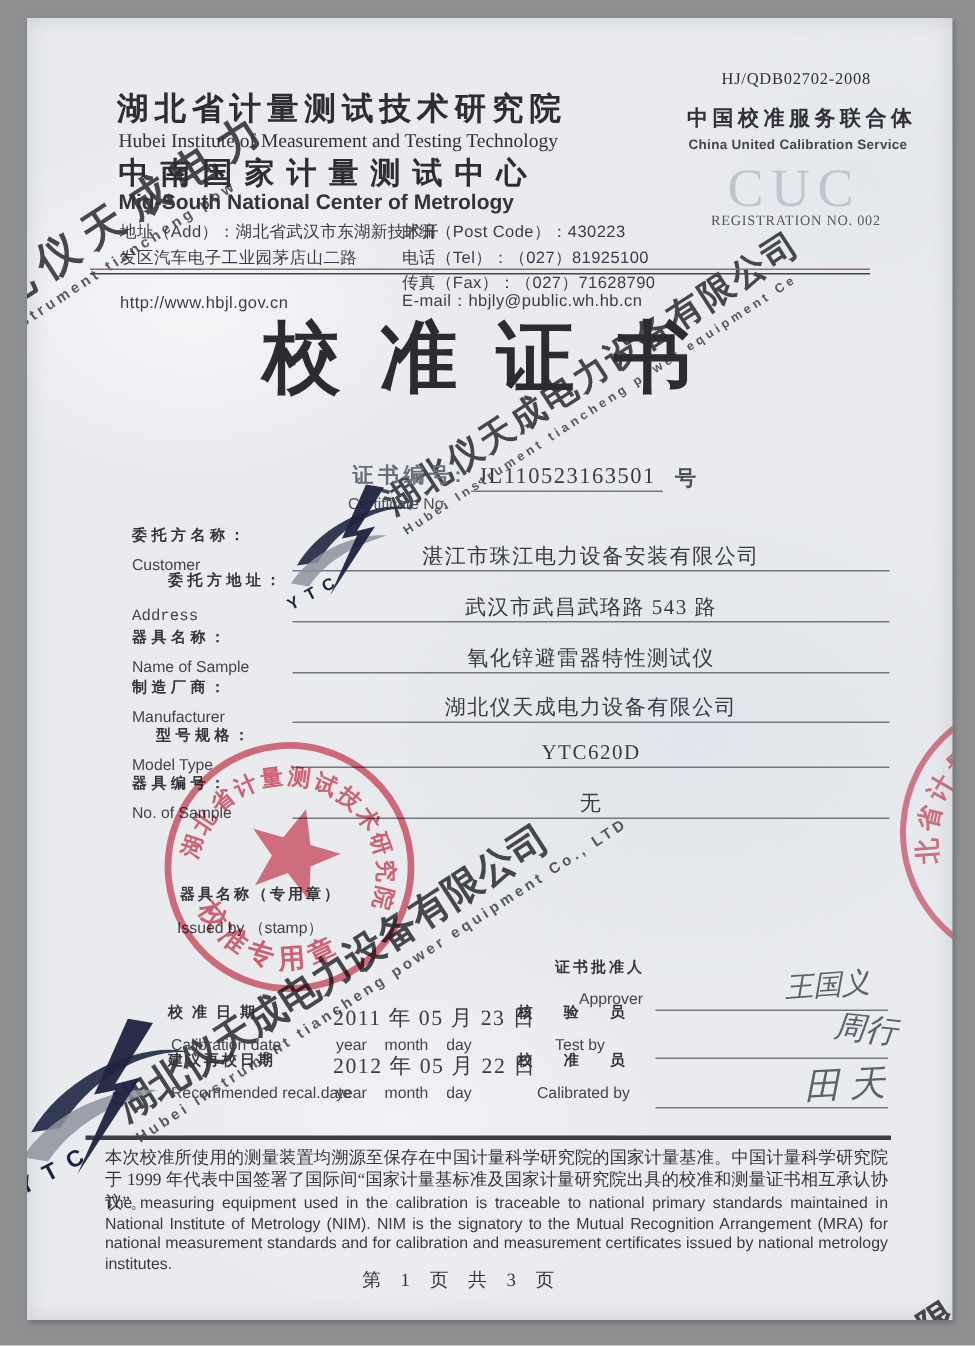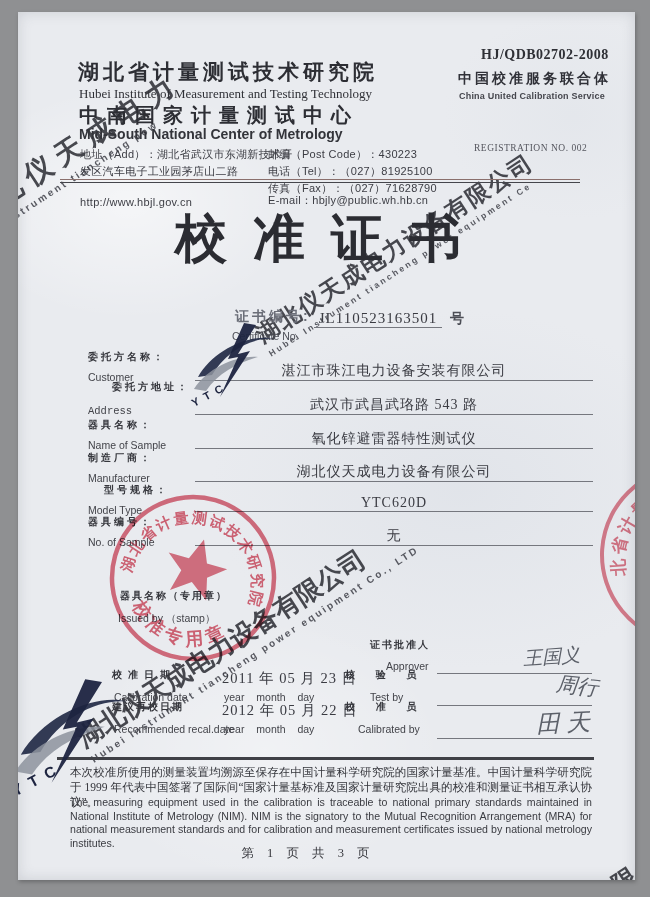--- a/index.html
+++ b/index.html
@@ -24,21 +24,21 @@
   .cn-label{font-weight:600;color:#35363c;font-size:10px;letter-spacing:3px;white-space:nowrap;}
   .en-label{color:#43444a;font-size:10.5px;white-space:nowrap;}
   .value{font-family:"Liberation Serif", serif;font-size:14px;color:#3a3b42;letter-spacing:1px;white-space:nowrap;text-align:center;}
   .vline{border-bottom:1px solid #75777e;}
   
   .org-cn{font-size:21px;font-weight:700;letter-spacing:4px;color:#2d2e34;white-space:nowrap;}
   .org-en{font-family:"Liberation Serif", serif;font-size:13px;color:#2f3036;white-space:nowrap;}
   .center-cn{font-size:20px;font-weight:700;letter-spacing:8px;color:#2d2e34;white-space:nowrap;}
   .center-en{font-size:14px;font-weight:600;color:#33343a;white-space:nowrap;}
   .addr{font-size:11px;color:#3c3d44;white-space:nowrap;letter-spacing:.3px;}
-  .doc-code{font-family:"Liberation Serif", serif;font-weight:700;font-size:14px;color:#2f3036;letter-spacing:.5px;}
+  .doc-code{font-family:"Liberation Serif", serif;font-weight:400;font-size:11px;color:#2f3036;letter-spacing:.5px;}
   .cuc-cn{font-size:14px;font-weight:700;letter-spacing:3px;color:#303138;}
   .cuc-en{font-size:9px;font-weight:700;color:#45464d;letter-spacing:.2px;}
   .cuc-big{font-family:"Liberation Serif", serif;font-size:36px;color:#bfc4cd;letter-spacing:5px;}
   .reg{font-family:"Liberation Serif", serif;font-size:9.5px;color:#55565e;letter-spacing:.5px;}
   .hrule{left:42px;top:167px;width:520px;height:0;border-top:1px solid #8a6f6c;box-shadow:0 3px 0 #45464c;}
   
   .title-cn{left:0;top:192px;width:600px;text-align:center;font-size:52px;font-weight:800;letter-spacing:26px;color:#2b2c32;text-indent:26px;}
   .title-en{left:0;top:256px;width:600px;text-align:center;font-size:17px;font-weight:700;color:#2e2f35;letter-spacing:.5px;}
   
   .frule{left:39px;top:745px;width:537px;height:2.5px;background:#3f4046;}
@@ -85,20 +85,21 @@
   <div class="abs addr" style="left:62px;top:152px;">发区汽车电子工业园茅店山二路</div>
   <div class="abs addr" style="left:250px;top:135px;">邮编（Post Code）：430223</div>
   <div class="abs addr" style="left:250px;top:152px;">电话（Tel）：（027）81925100</div>
   <div class="abs addr" style="left:250px;top:169px;">传真（Fax）：（027）71628790</div>
   <div class="abs addr" style="left:62px;top:184px;">http://www.hbjl.gov.cn</div>
   <div class="abs addr" style="left:250px;top:181px;">E-mail：hbjly@public.wh.hb.cn</div>
 
   <div class="abs doc-code" style="left:463px;top:35px;">HJ/QDB02702-2008</div>
   <div class="abs cuc-cn" style="left:440px;top:58px;">中国校准服务联合体</div>
   <div class="abs cuc-en" style="left:441px;top:79px;">China United Calibration Service</div>
+  <div class="abs cuc-big" style="left:467px;top:92px;">CUC</div>
   <div class="abs reg" style="left:456px;top:131px;">REGISTRATION NO. 002</div>
 
   <div class="abs hrule"></div>
 
   <div class="abs title-cn">校准证书</div>
 
   <div class="abs cn-label" style="left:217px;top:296px;font-size:14px;color:#6b6e78;">证书编号:</div>
   <div class="abs en-label" style="left:214px;top:318px;color:#4b4d55;">Certificate No.</div>
   <div class="abs value vline" style="left:296px;top:298px;width:128px;font-size:15px;">JL110523163501</div>
   <div class="abs cn-label" style="left:432px;top:298px;font-size:14px;color:#4b4d55;">号</div>

